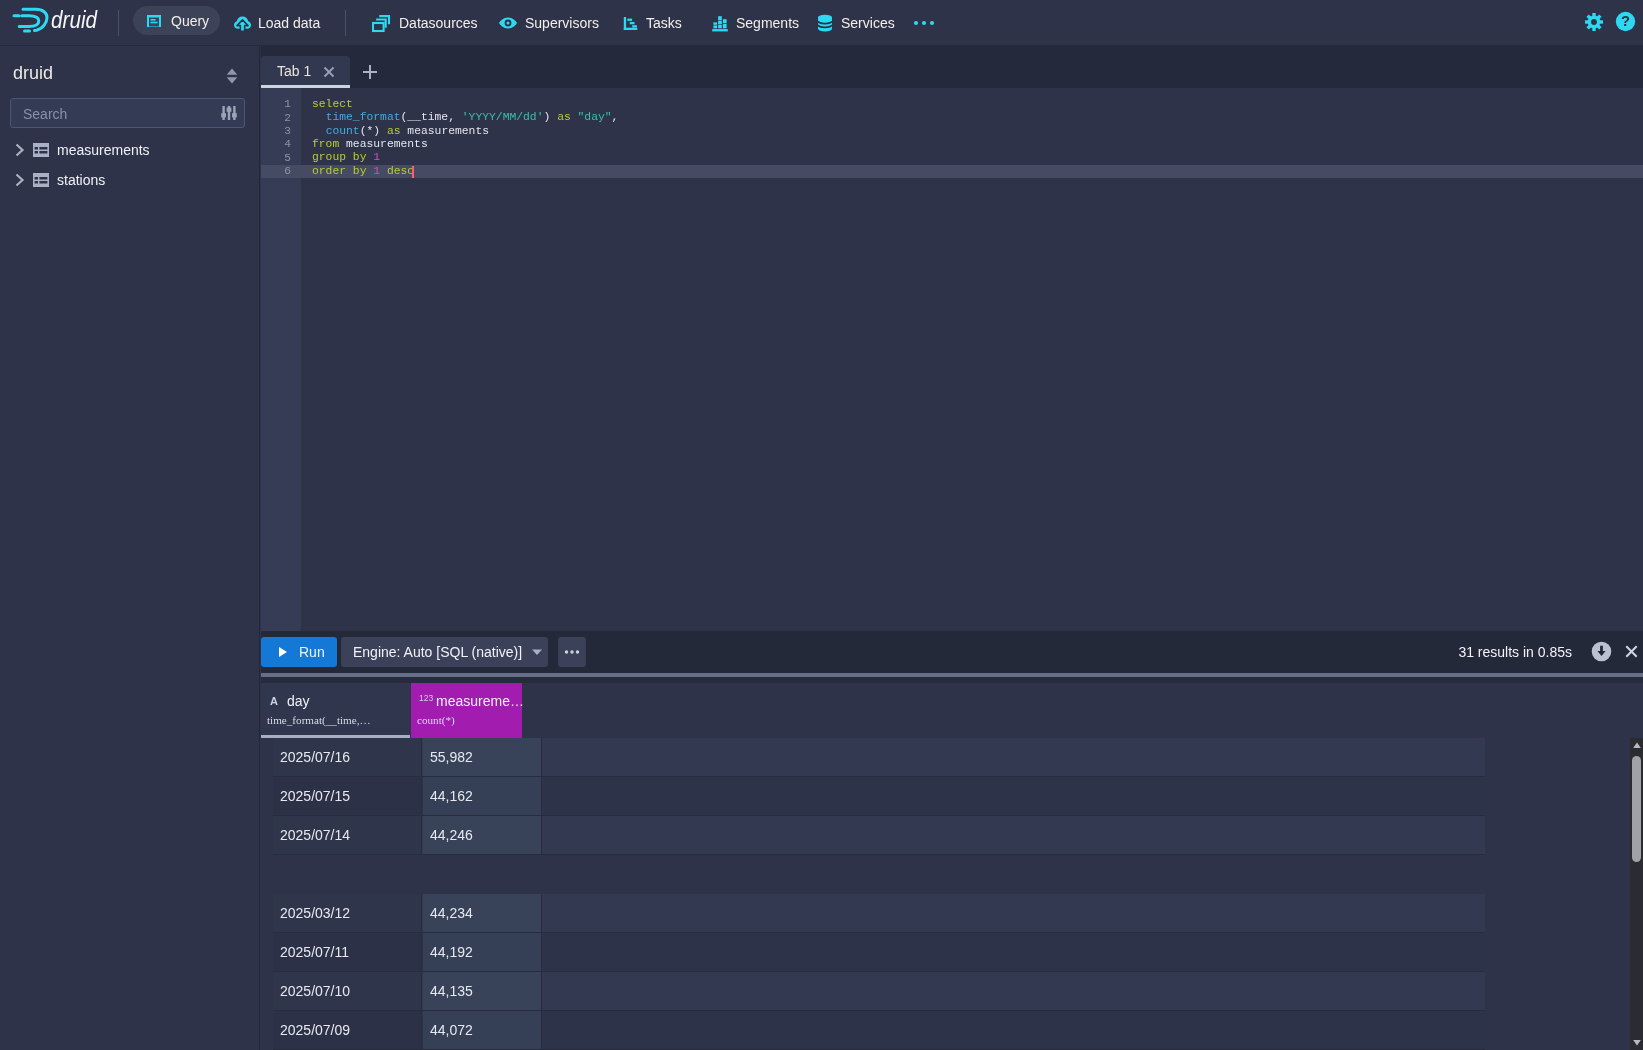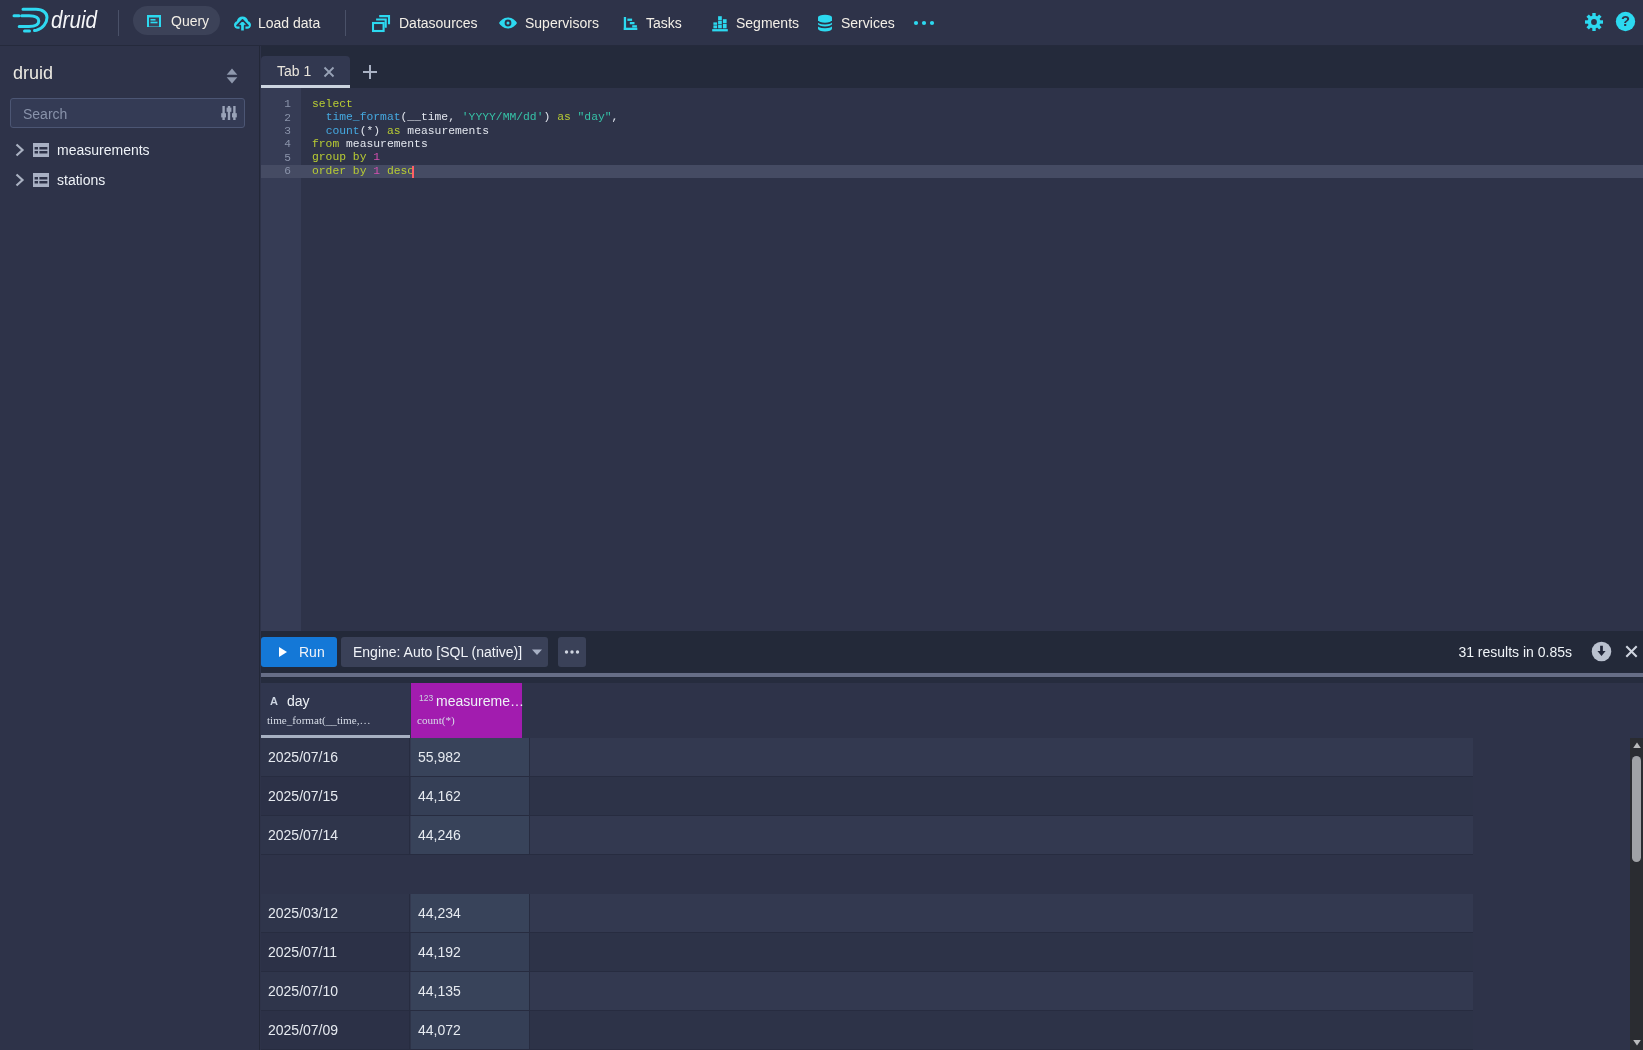--- a/index.html
+++ b/index.html
@@ -51,21 +51,21 @@
 
   
   #results { position:absolute; left:261px; top:678px; width:1382px; height:372px; background:#2e3349; }
   #rheadgap { position:absolute; left:0; top:0; width:1382px; height:5px; background:#262c3e; }
   .hcell { position:absolute; top:5px; height:52px; }
   #hc1 { left:0; width:149px; background:#30364e; }
   #hc2 { left:150px; width:111px; height:55px; background:#a21caf; }
   .hmain { position:absolute; left:7px; top:10px; font-size:14px; color:#eef2f7; }
   .hsub { position:absolute; left:6px; top:31px; font-family:Liberation Serif, serif; font-size:11.15px; color:#d7dde8; }
   #hc1underline { position:absolute; left:0; top:57px; width:149px; height:3px; background:#a7b0c2; }
-  .rrow { position:absolute; left:0; width:1212px; height:39px; border-bottom:1px solid #272c40; }
+  .rrow { position:absolute; left:12px; width:1212px; height:39px; border-bottom:1px solid #272c40; }
   .rrow.odd { background:#333950; }
   .rrow.even { background:#2d3348; }
   .rc1 { position:absolute; left:0; top:0; width:149px; height:38px; border-right:1px solid #272c40; }
   .odd .rc1 { background:#2f354b; } .even .rc1 { background:#2c3147; }
   .rc2 { position:absolute; left:150px; top:0; width:119px; height:38px; border-right:1px solid #272c40; }
   .odd .rc2 { background:#38435a; } .even .rc2 { background:#353f56; }
   .ctext { position:absolute; left:7px; top:11px; font-size:14px; color:#e6eaf0; }
   
   #sbtrack { position:absolute; left:1369px; top:60px; width:13px; height:312px; background:#2a2c31; }
   #sbthumb { position:absolute; left:2px; top:18px; width:9px; height:106px; background:#a0a2a6; border-radius:5px; }

